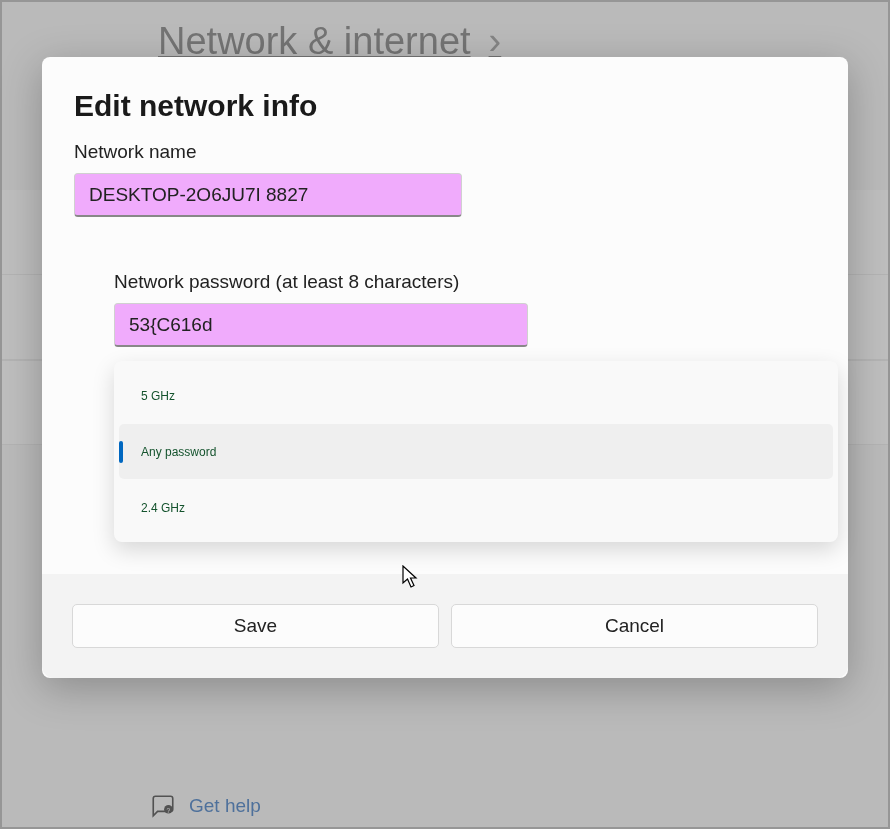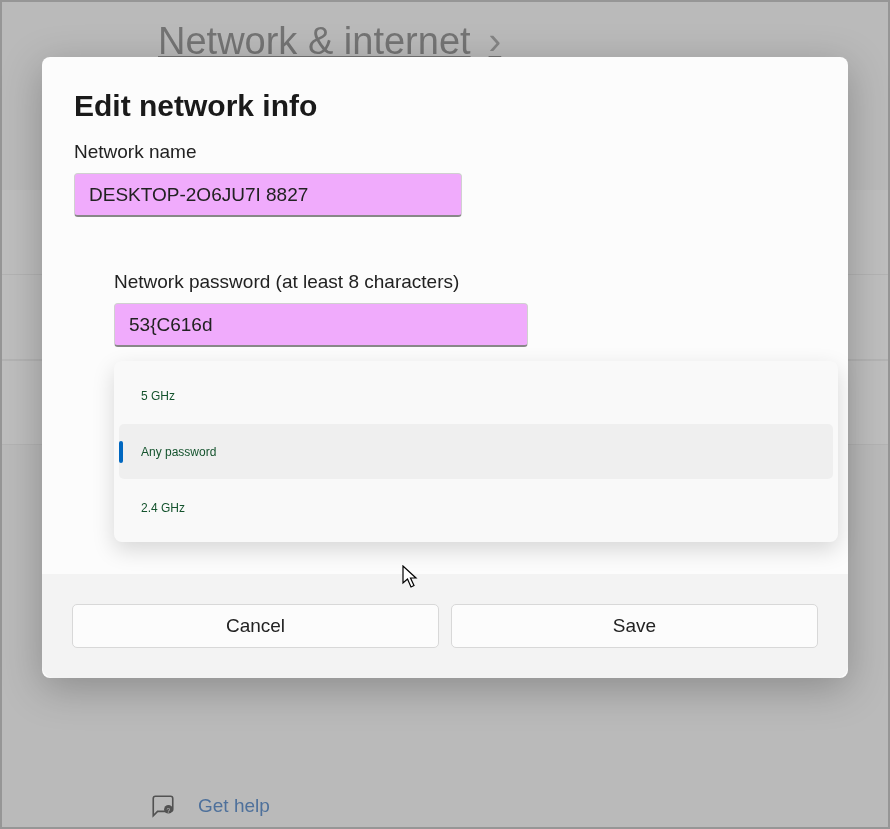--- a/index.html
+++ b/index.html
@@ -58,21 +58,21 @@
     .bg-row.r1 { top: 188px; }
     .bg-row.r2 { top: 273px; }
     .bg-row.r3 { top: 358px; border-top: 1px solid #e5e5e5;}
     
     .help-row {
       position: absolute;
       bottom: 8px;
       left: 148px;
       display: flex;
       align-items: center;
-      gap: 22px;
+      gap: 13px;
     }
     
     .help-icon {
       width: 26px;
       height: 26px;
       position: relative;
     }
     
     .help-icon svg {
       width: 26px;
@@ -281,22 +281,22 @@
 
         <div class="dropdown-list">
           <div class="dropdown-item">5 GHz</div>
           <div class="dropdown-item selected">Any password</div>
           <div class="dropdown-item">2.4 GHz</div>
         </div>
       </div>
     </div>
 
     <div class="dialog-footer">
+      <button class="dialog-button">Save</button>
       <button class="dialog-button">Cancel</button>
-      <button class="dialog-button">Save</button>
     </div>
   </div>
 </div>
 
 <div class="cursor">
   <svg viewBox="0 0 20 26">
     <path d="M 1 1 L 1 18 L 5.5 14 L 9 22 L 12 20.5 L 8.5 13 L 14 13 Z" fill="white" stroke="black" stroke-width="1.2"></path>
   </svg>
 </div>
 

